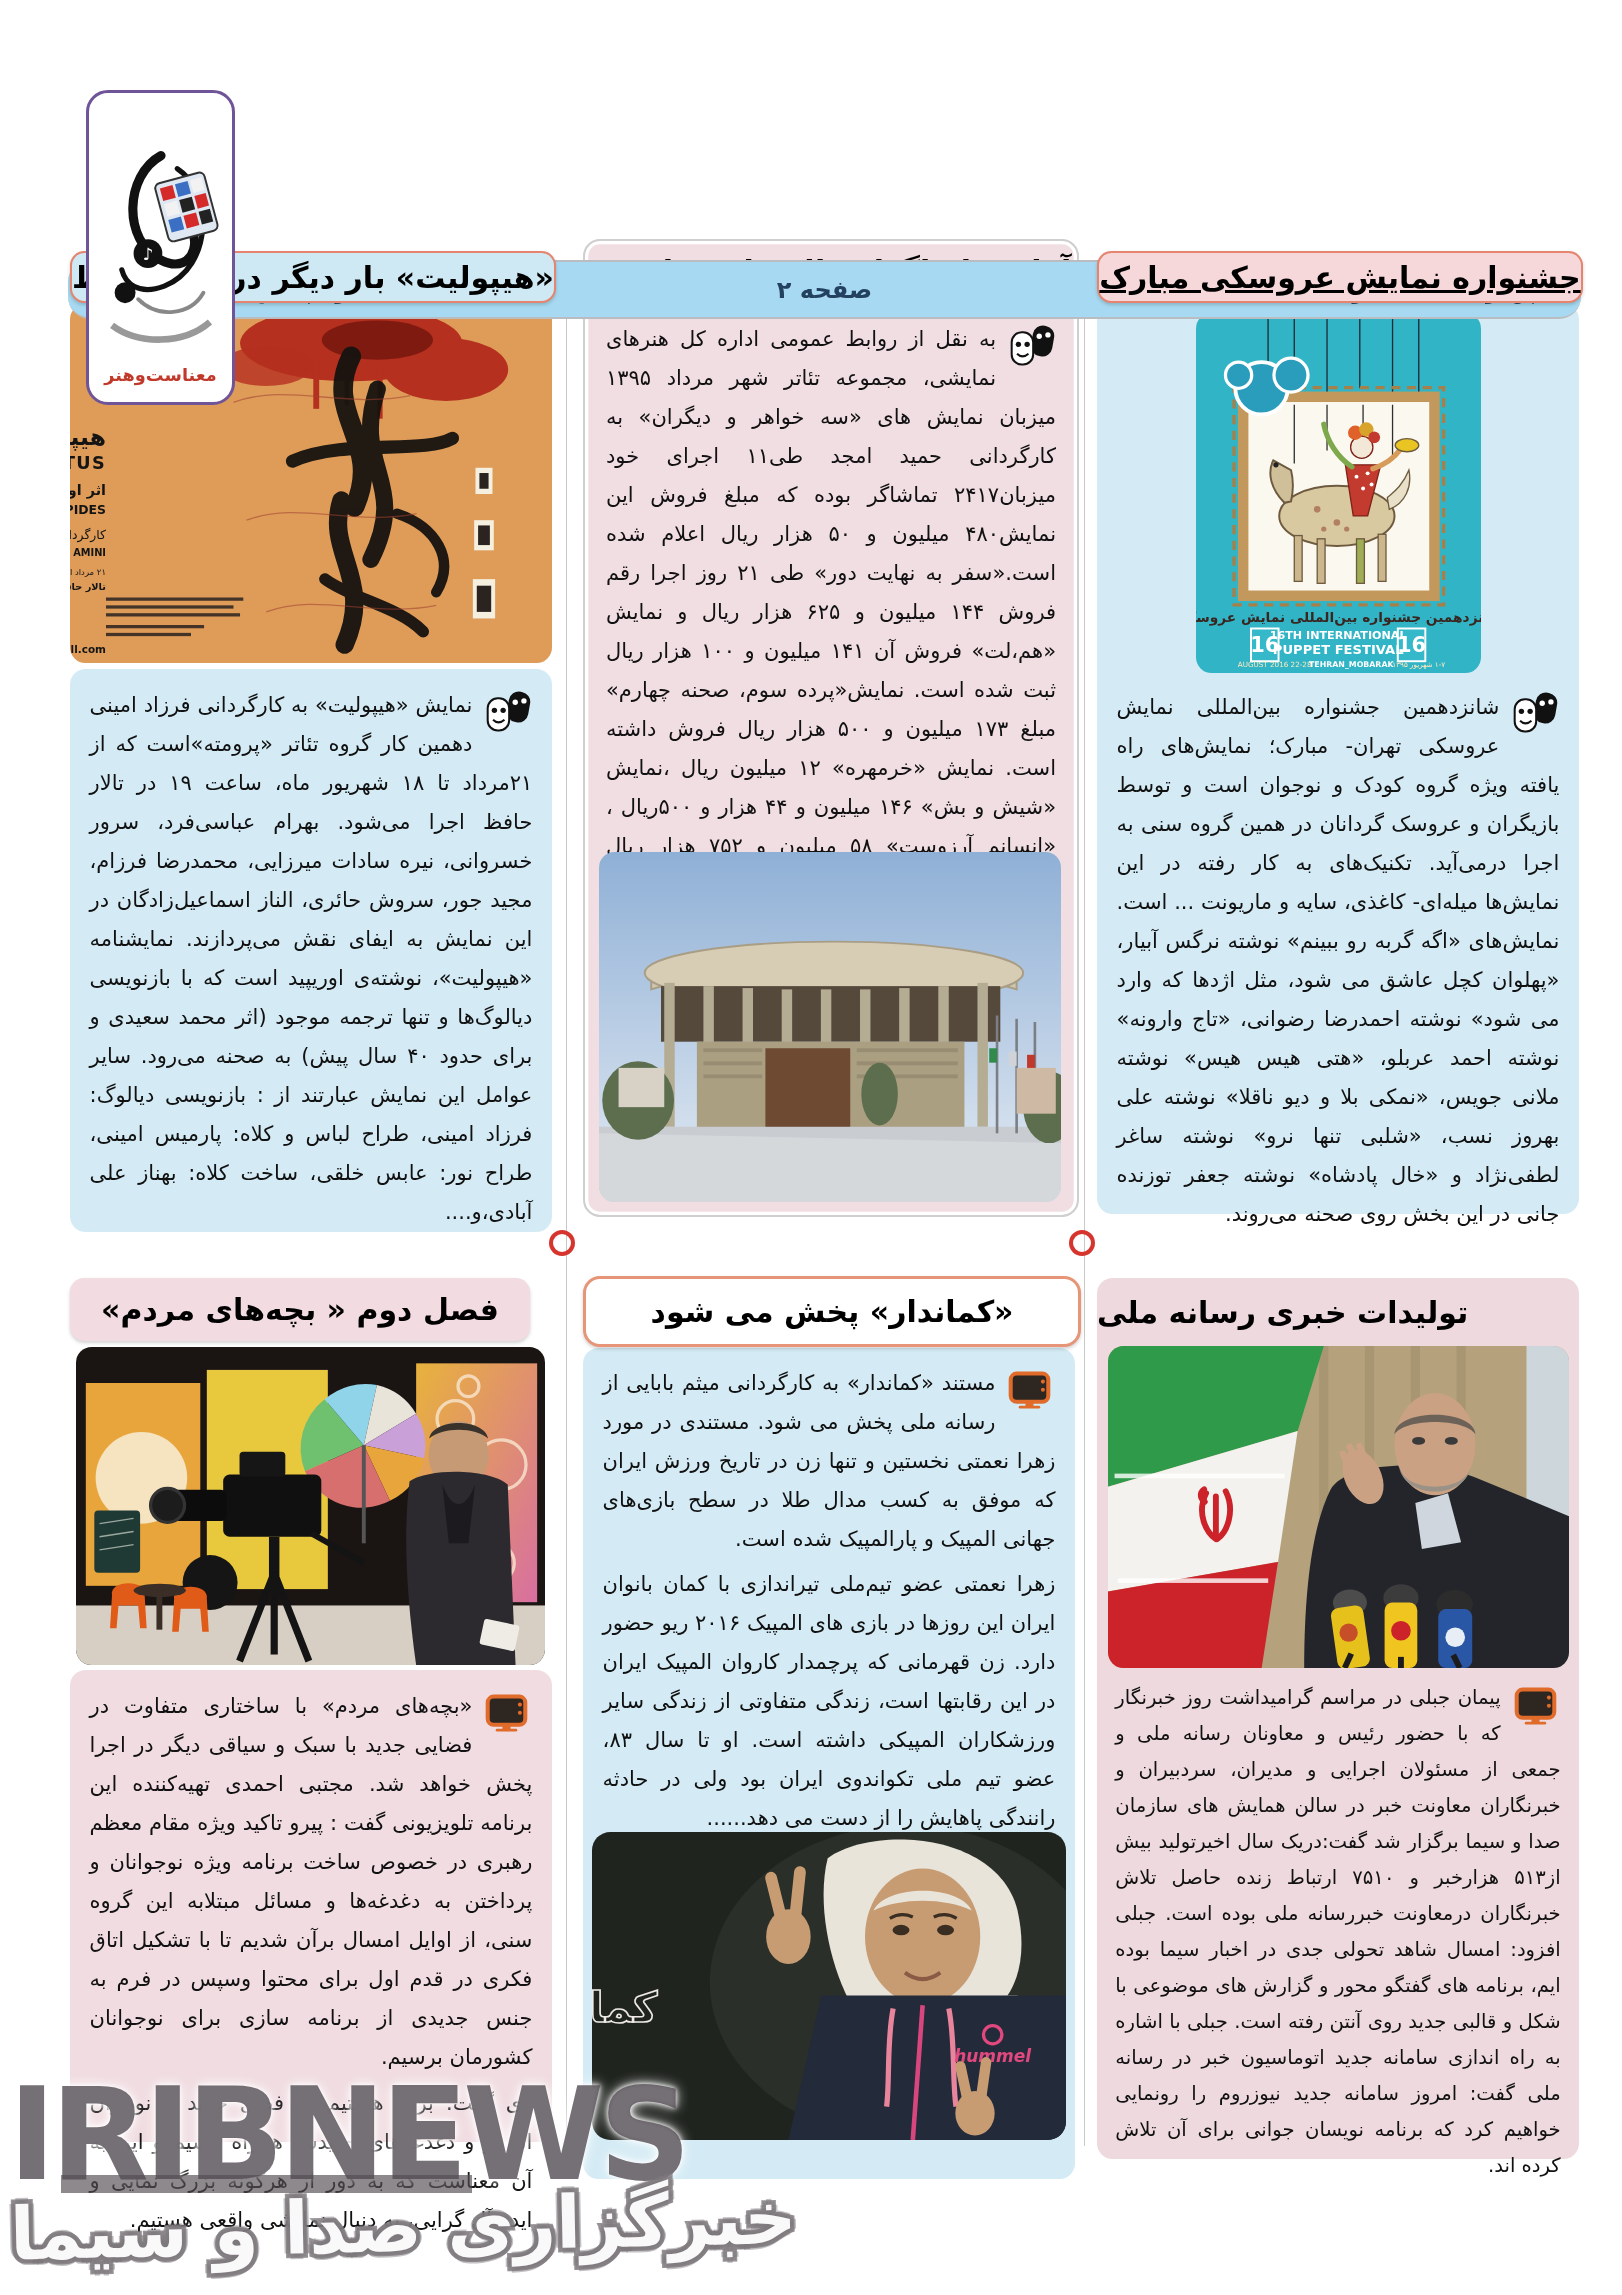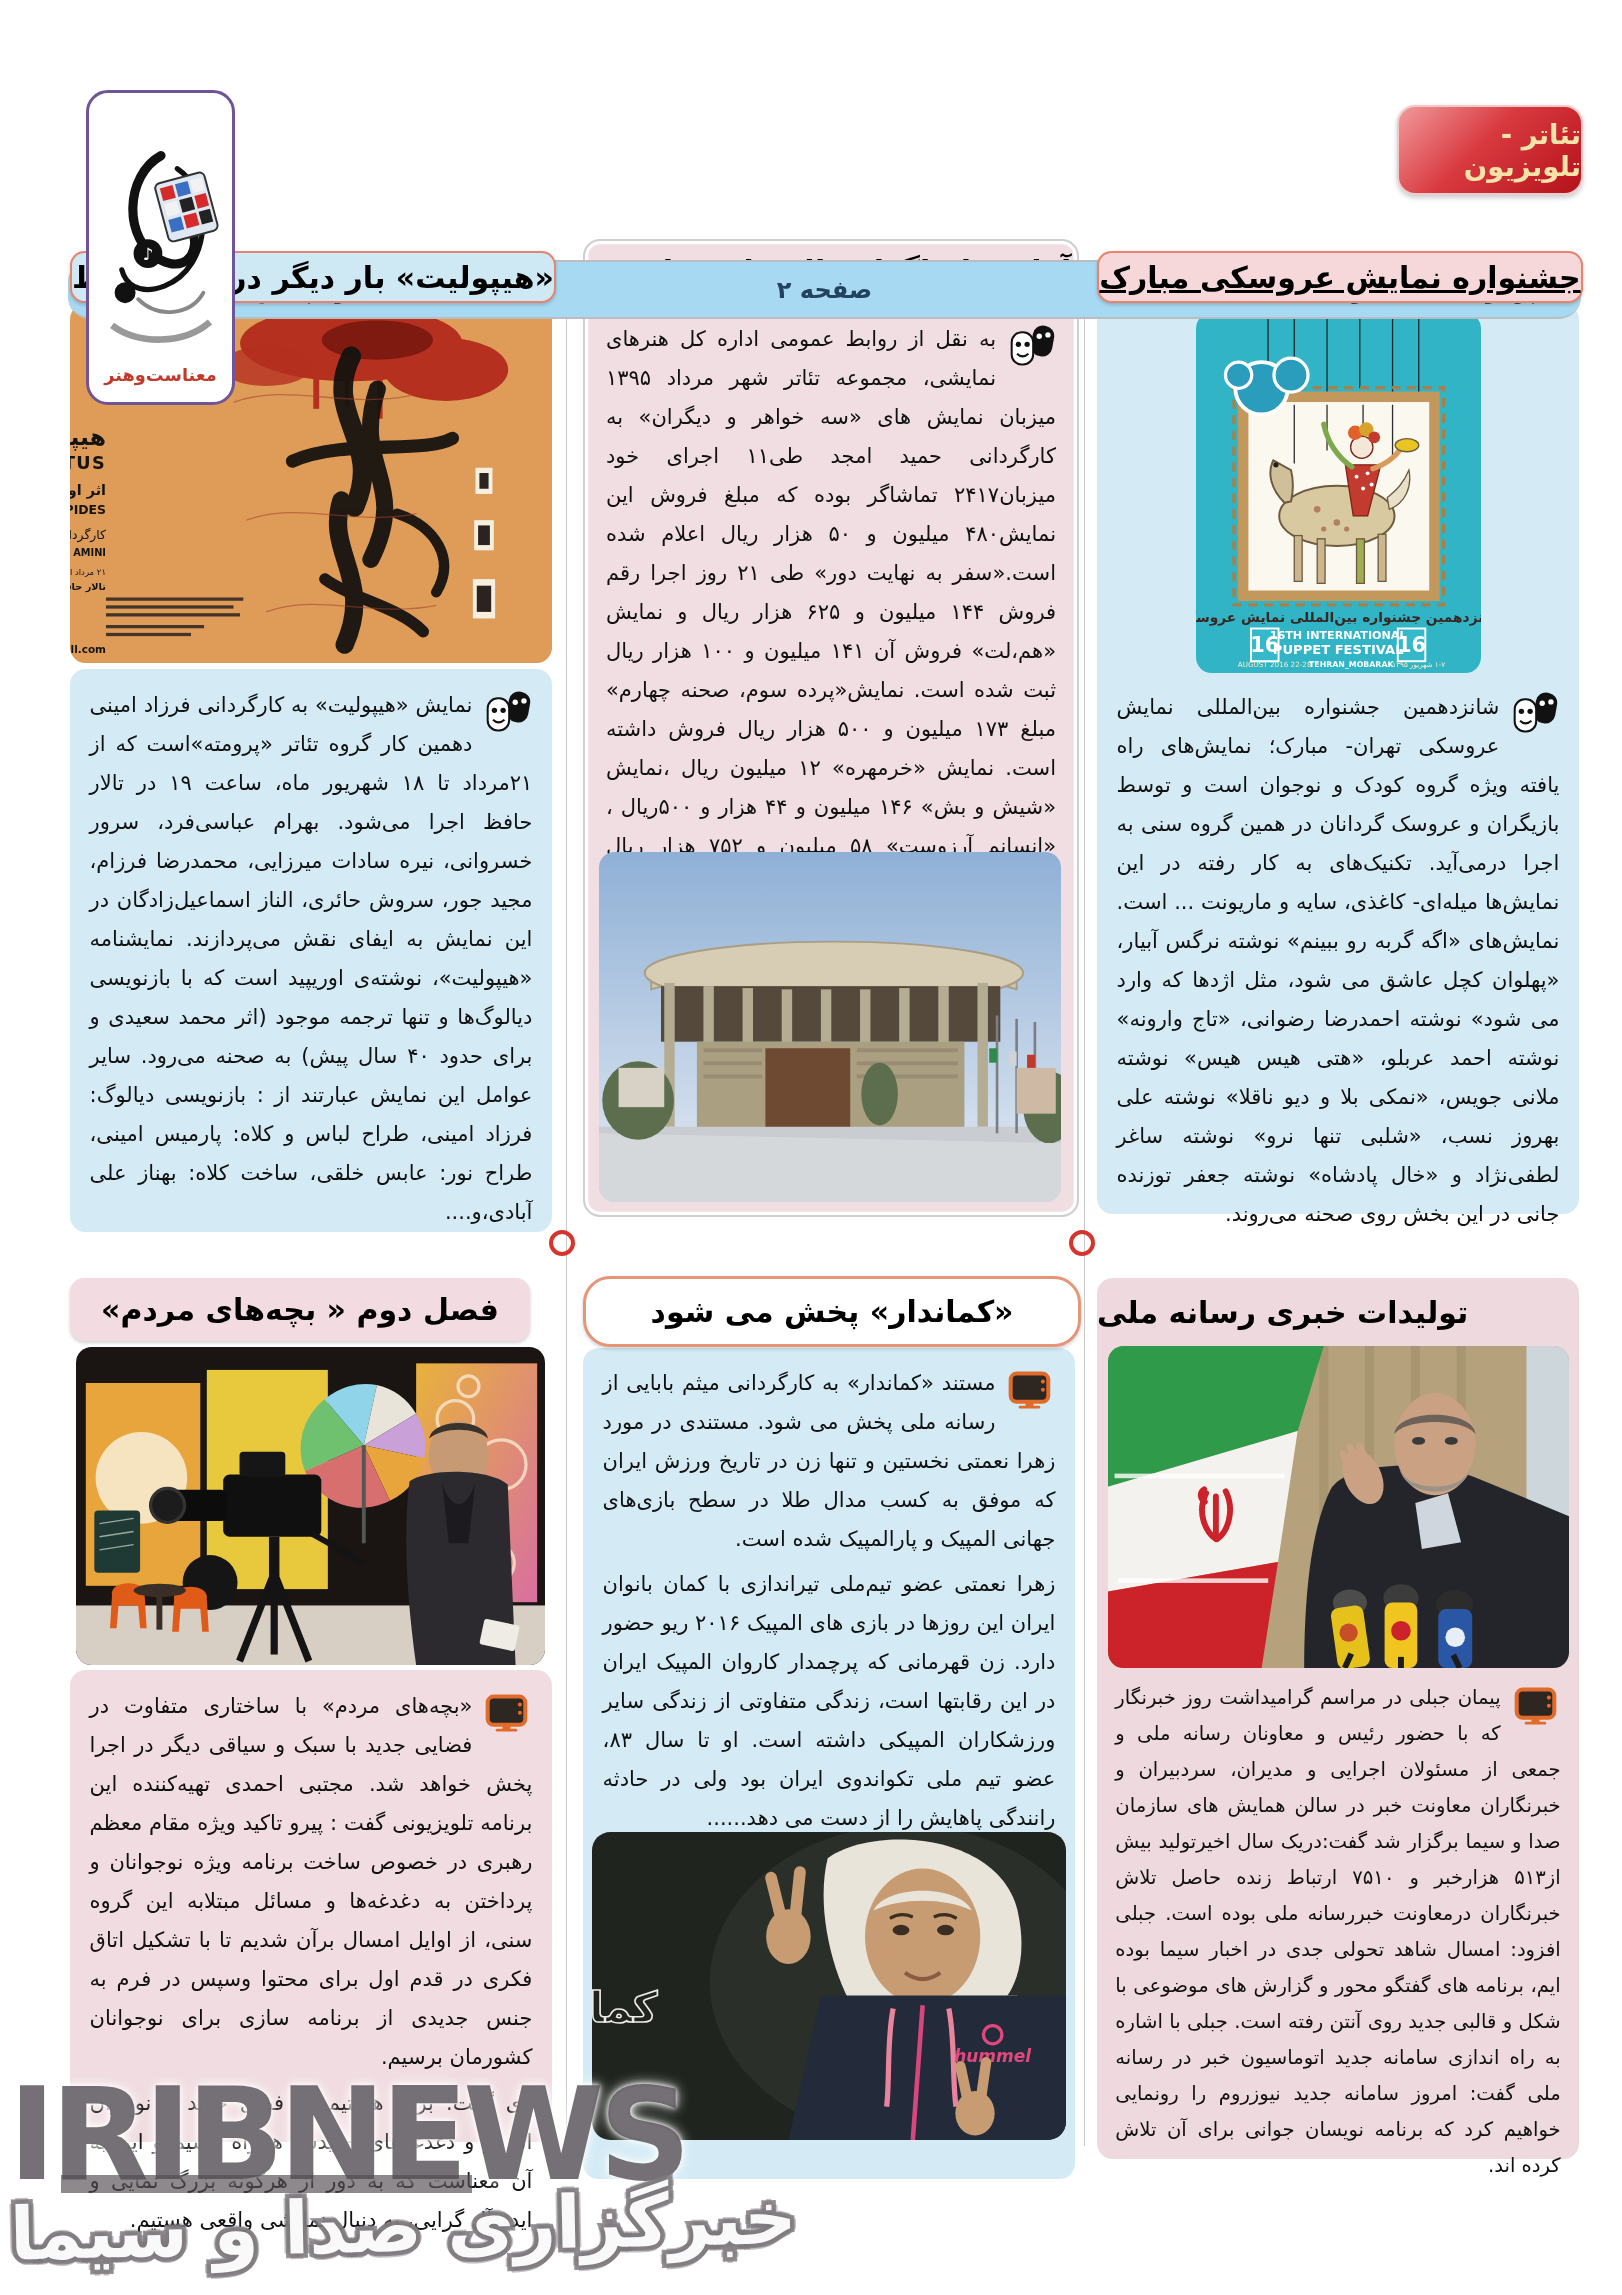--- a/index.html
+++ b/index.html
@@ -20,21 +20,21 @@
   .logo-box{left:87px;top:90px;width:143px;height:309px;background:#fff;border:3.3px solid #6f5497;
             border-radius:22px;z-index:4;display:flex;flex-direction:column;align-items:center;justify-content:flex-end;}
   .logo-box .caption{font-size:17.7px;font-weight:bold;color:#c0392b;margin-bottom:17px;}
   
   .title-box{height:48px;border-radius:14.4px;display:flex;align-items:center;justify-content:center;
              box-shadow:0 2px 3.9px rgba(0,0,0,.18);z-index:2;}
   .title-box span,.tm-title span{font-size:30px;font-weight:bold;color:#000;}
   .blue-title{background:#cfe9f4;border:2.6px solid #e5846f;}
   .pink-title{background:#f7d8da;border:2.6px solid #e5846f;text-decoration:underline;}
   .plain-pink-title{background:#f2dce1;border:none;}
-  .white-title{background:#ffffff;border:3.3px solid #e69579;border-radius:27px;}
+  .white-title{background:#ffffff;border:3.3px solid #e69579;border-radius:17px;}
   .content-blue{background:#d4ebf5;border-radius:15.7px;}
   .content-pink{background:#eedade;border-radius:15.7px;}
   .body-text{font-size:21px;line-height:39px;text-align:justify;color:#111;}
   .body-text p{margin:0 0 6.5px 0;}
   .art-icon{float:right;width:47px;height:42px;margin:3.9px 0 3.9px 13px;}
   .photo{border-radius:15.7px;overflow:hidden;}
   .photo svg{display:block;width:100%;height:100%;}
   .vsep{width:1.3px;background:#c8c8c8;top:314px;height:1832px;z-index:0;}
   .ring{width:18.3px;height:18.3px;border:4.6px solid #d6352e;border-radius:50%;background:transparent;z-index:5;}
   
@@ -61,23 +61,20 @@
 <div id="page">
 
   <div class="abs vsep" style="left:567px;"></div>
   <div class="abs vsep" style="left:1085px;"></div>
 
   <div class="abs blue-bar">
     <span class="bar-item bar-date">چهارشنبه ۲۰ مرداد ۱۳۹۵</span>
     <span class="bar-item bar-page">صفحه ۲</span>
     <span class="bar-item bar-issue">شماره پنجم</span>
   </div>
-  <div class="abs red-badge">
-    <span>تئاتر - تلویزیون</span>
-  </div>
   <div class="abs logo-box">
     <svg width="124" height="236" viewBox="0 0 190 360">
       <g fill="none" stroke="#111" stroke-linecap="round">
         <path d="M95,40 C40,70 35,170 95,200 C150,228 165,150 120,135" stroke-width="14"></path>
         <path d="M120,60 C175,95 175,210 100,240 C60,255 40,235 35,215" stroke-width="8"></path>
         <path d="M60,260 C90,290 140,285 160,250" stroke-width="6" stroke="#888"></path>
       </g>
       <g transform="rotate(-15 125 120)">
         <rect x="95" y="75" width="78" height="92" rx="8" fill="#dfe8f2" stroke="#333" stroke-width="3"></rect>
         <rect x="102" y="83" width="20" height="20" fill="#d42a2a"></rect>

